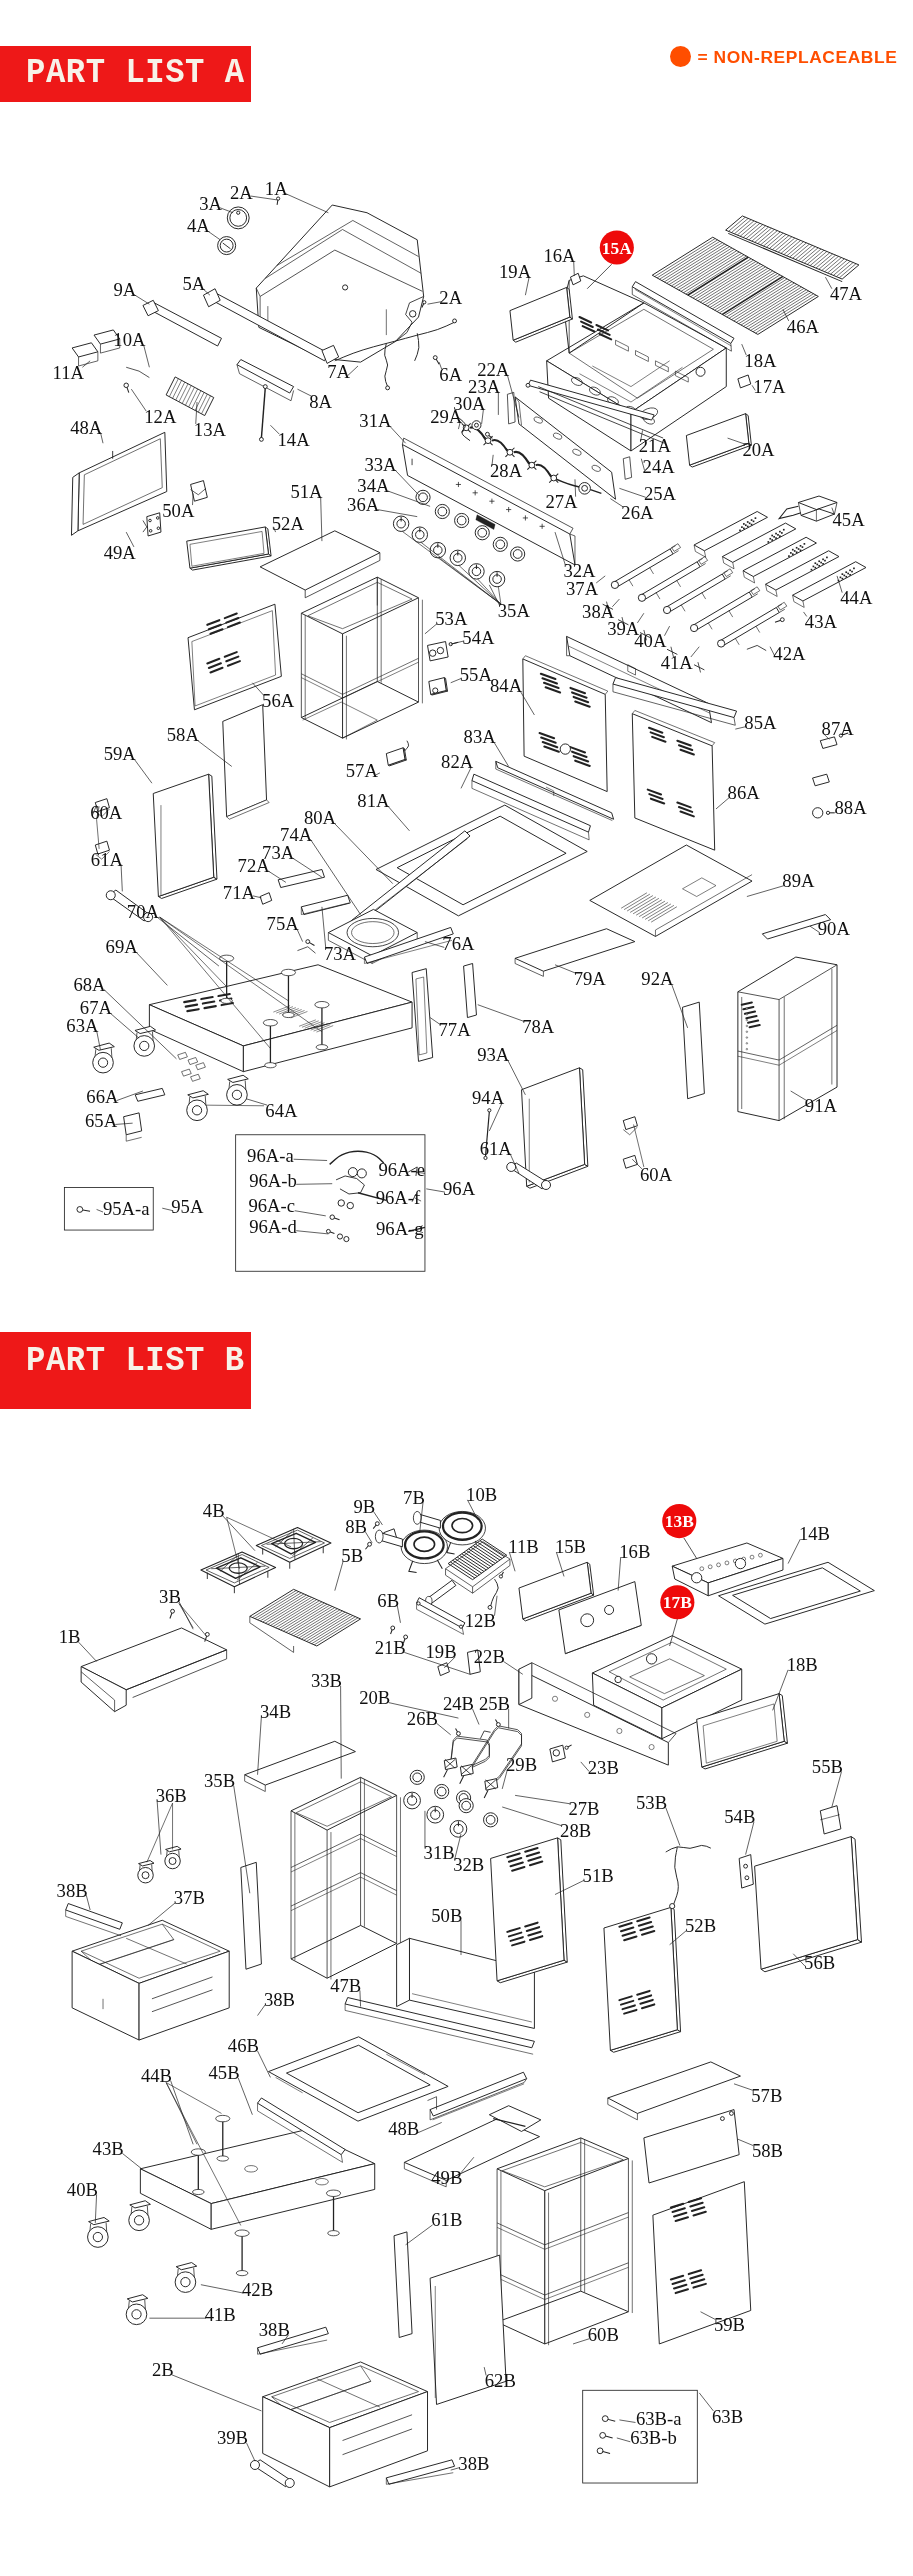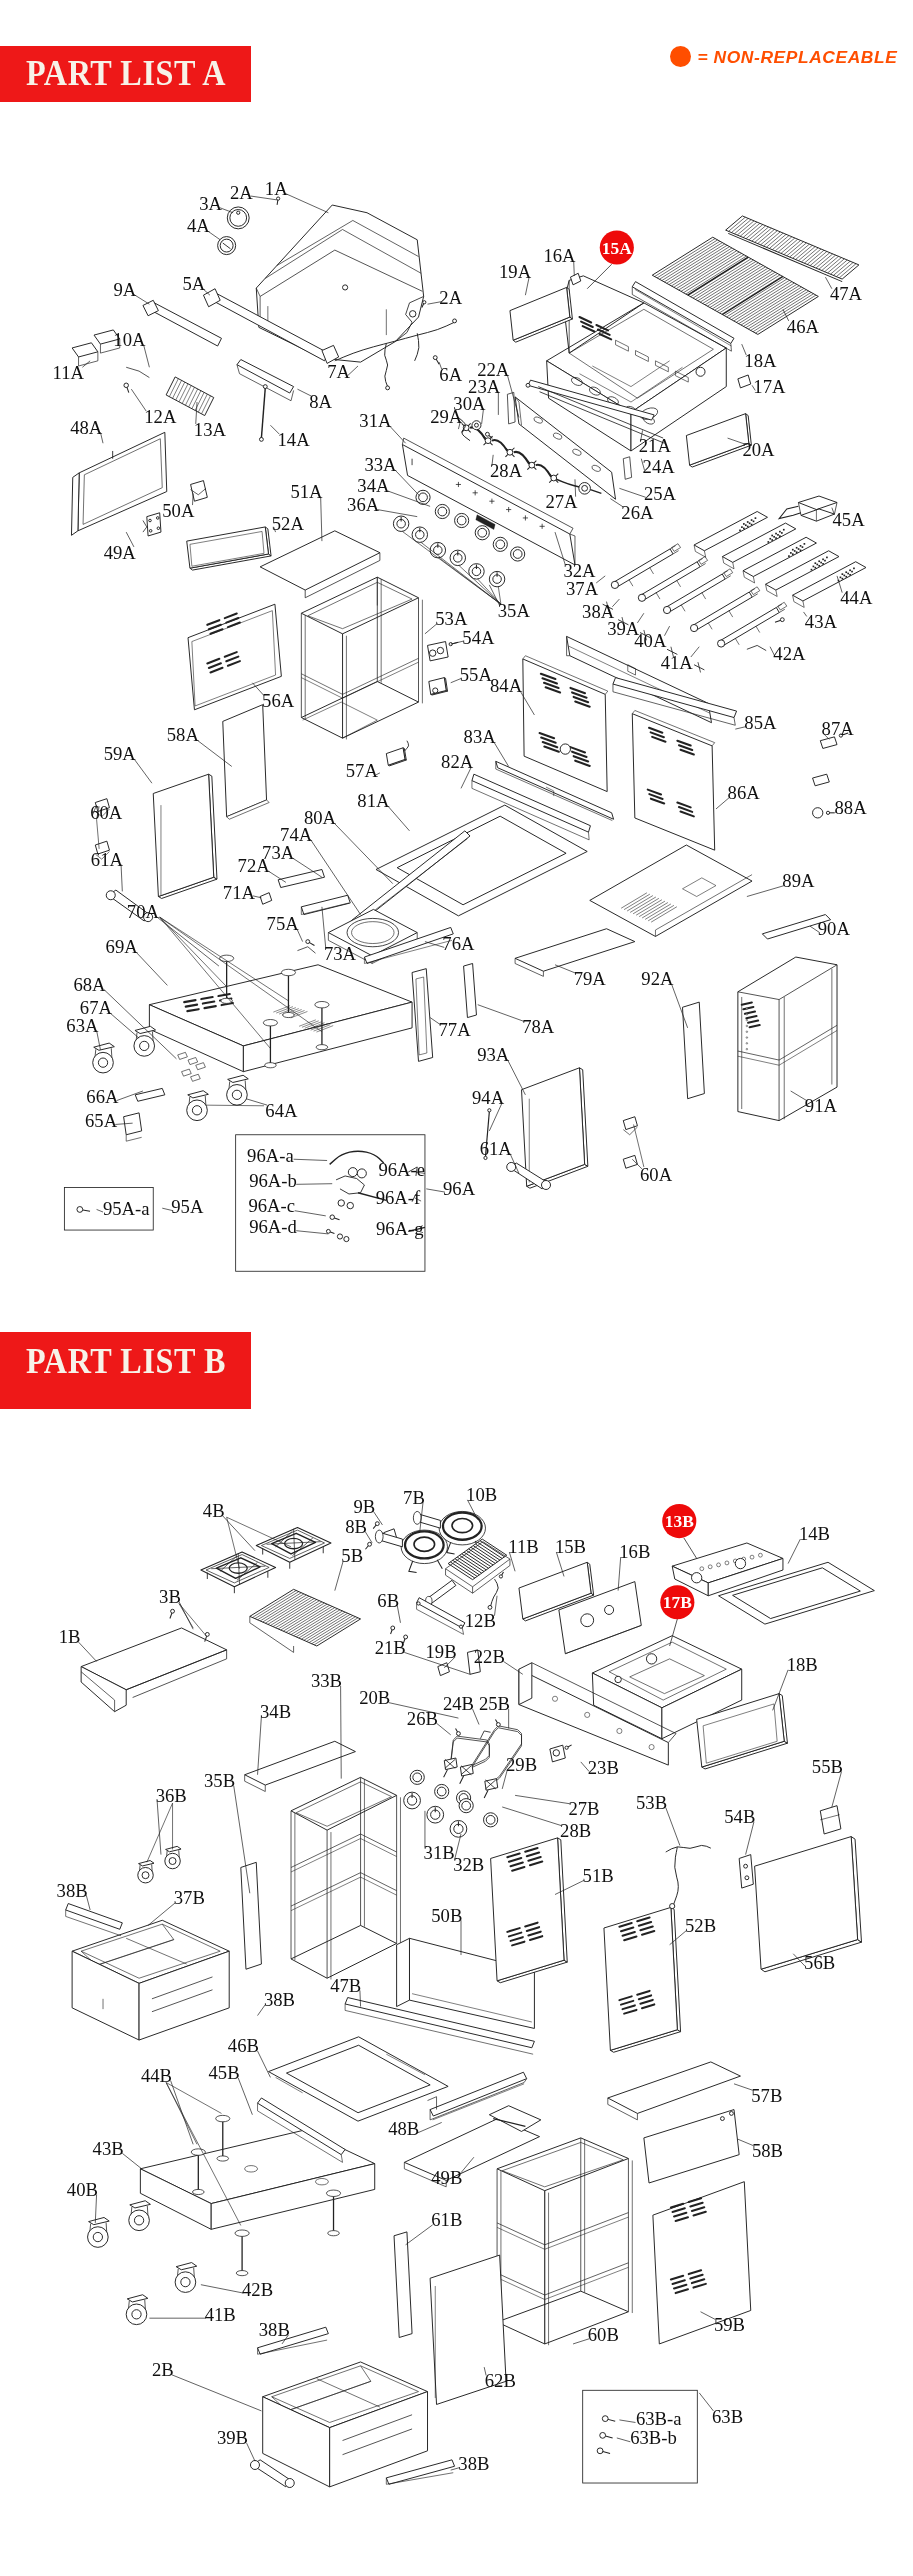--- a/index.html
+++ b/index.html
@@ -1,21 +1,21 @@
 <!DOCTYPE html>
 <html style="font-size:10.3px"><head><meta charset="utf-8">
 <style>
 html,body{margin:0;padding:0;background:#ffffff;}
 #page{position:relative;width:913px;height:2576px;background:#fff;overflow:hidden;}
 .banner{position:absolute;left:0;width:251px;height:56px;background:#ee1818;color:#f7f2e8;
-  font-family:Liberation Serif, serif;font-weight:bold;font-size:35px;line-height:55px;
+  font-family:Liberation Mono, monospace;font-weight:bold;font-size:35px;line-height:55px;
   white-space:nowrap;overflow:hidden;box-sizing:border-box;}
 .banner span{display:inline-block;transform:scaleX(0.92);transform-origin:0 50%;margin-left:26px;letter-spacing:0.6px;}
 .legend{position:absolute;left:670px;top:46px;font-family:"Liberation Sans",sans-serif;
-  font-weight:bold;font-size:17.4px;color:#ff4e00;letter-spacing:0.6px;font-style:italic;}
+  font-weight:bold;font-size:17.4px;color:#ff4e00;letter-spacing:0.6px;}
 .dot{display:inline-block;width:21px;height:21px;border-radius:50%;background:#ff4e00;vertical-align:-4.5px;margin-right:6.4px;}
 .pl{font-family:"Liberation Serif",serif;font-size:29px;fill:#111;text-anchor:middle;dominant-baseline:central;}
 .rl{fill:#fff;font-size:27px;font-weight:bold;}
 </style></head>
 <body>
 <div id="page">
 <div class="banner" style="top:46px;"><span>PART LIST A</span></div>
 <div class="banner" style="top:1332px;height:77px;line-height:59px;"><span>PART LIST B</span></div>
 <div class="legend"><span class="dot"></span>= NON-REPLACEABLE</div>
 <svg width="913" height="2576" viewBox="0 0 1418 4000" style="position:absolute;left:0;top:0;">

